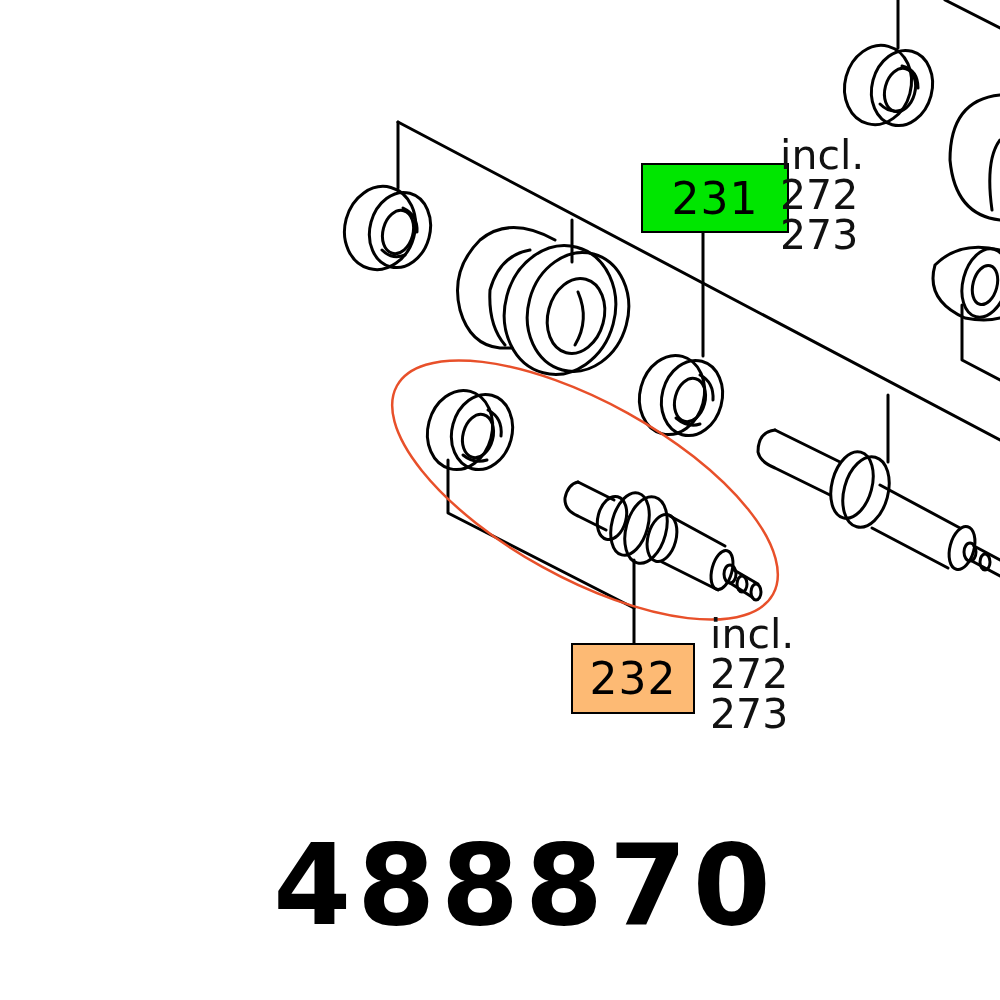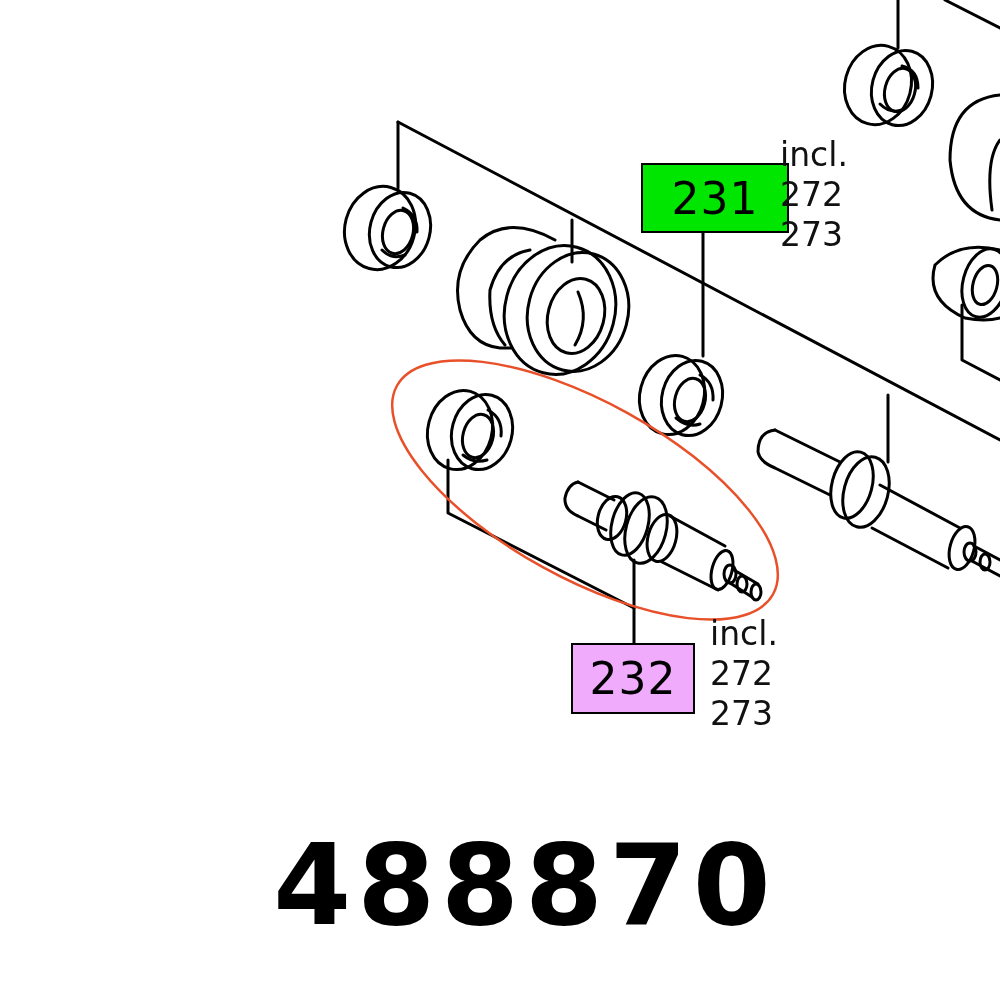--- a/index.html
+++ b/index.html
@@ -9,21 +9,21 @@
     position: absolute;
     border: 2px solid #000;
     box-sizing: border-box;
     display: flex; align-items: center; justify-content: center;
     font-family: "DejaVu Sans", sans-serif;
     font-size: 44px; color: #000; letter-spacing: 1px;
   }
   .incl {
     position: absolute;
     font-family: "DejaVu Sans", sans-serif;
-    font-size: 33px; line-height: 40px; color: #111;
+    font-size: 41px; line-height: 40px; color: #111;
   }
   .incl span { display: block; }
   .article {
     position: absolute; left: 0; width: 1000px; top: 820px;
     text-align: center;
     font-family: "DejaVu Sans", sans-serif;
     font-weight: bold; font-size: 112px; letter-spacing: 6px; color: #000; margin-left: 25px;
   }
 </style>
 </head>
@@ -140,21 +140,21 @@
 
 <div class="label-box" style="left:641px; top:163px; width:148px; height:70px; background:#00e600;">
   <span>231</span>
 </div>
 <div class="incl" style="left:780px; top:135px;">
   <span>incl.</span>
   <span>272</span>
   <span>273</span>
 </div>
 
-<div class="label-box" style="left:571px; top:643px; width:124px; height:71px; background:#f0abfc;">
+<div class="label-box" style="left:571px; top:643px; width:124px; height:71px; background:#fdba74;">
   <span>232</span>
 </div>
 <div class="incl" style="left:710px; top:614px;">
   <span>incl.</span>
   <span>272</span>
   <span>273</span>
 </div>
 
 <div class="article">488870</div>
 

